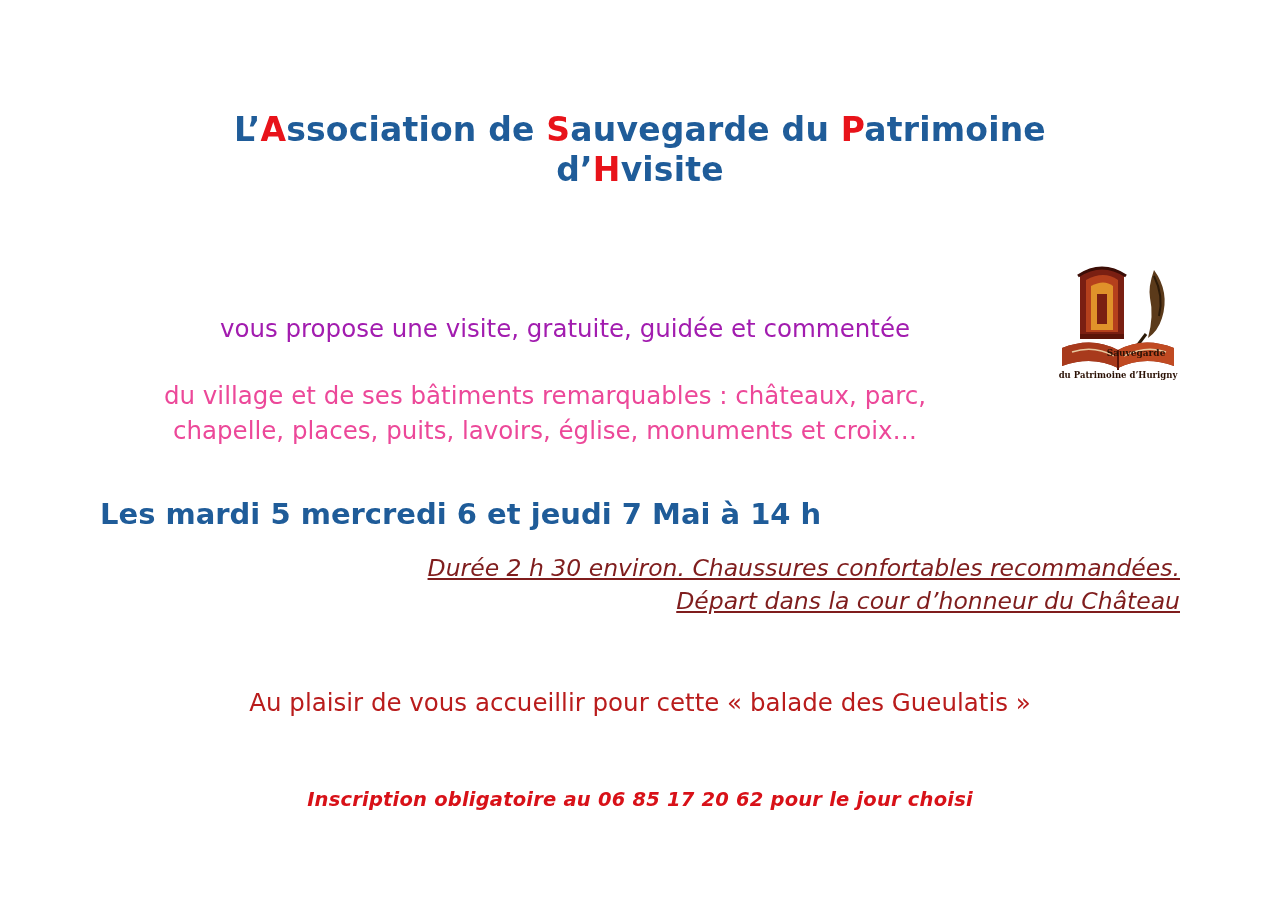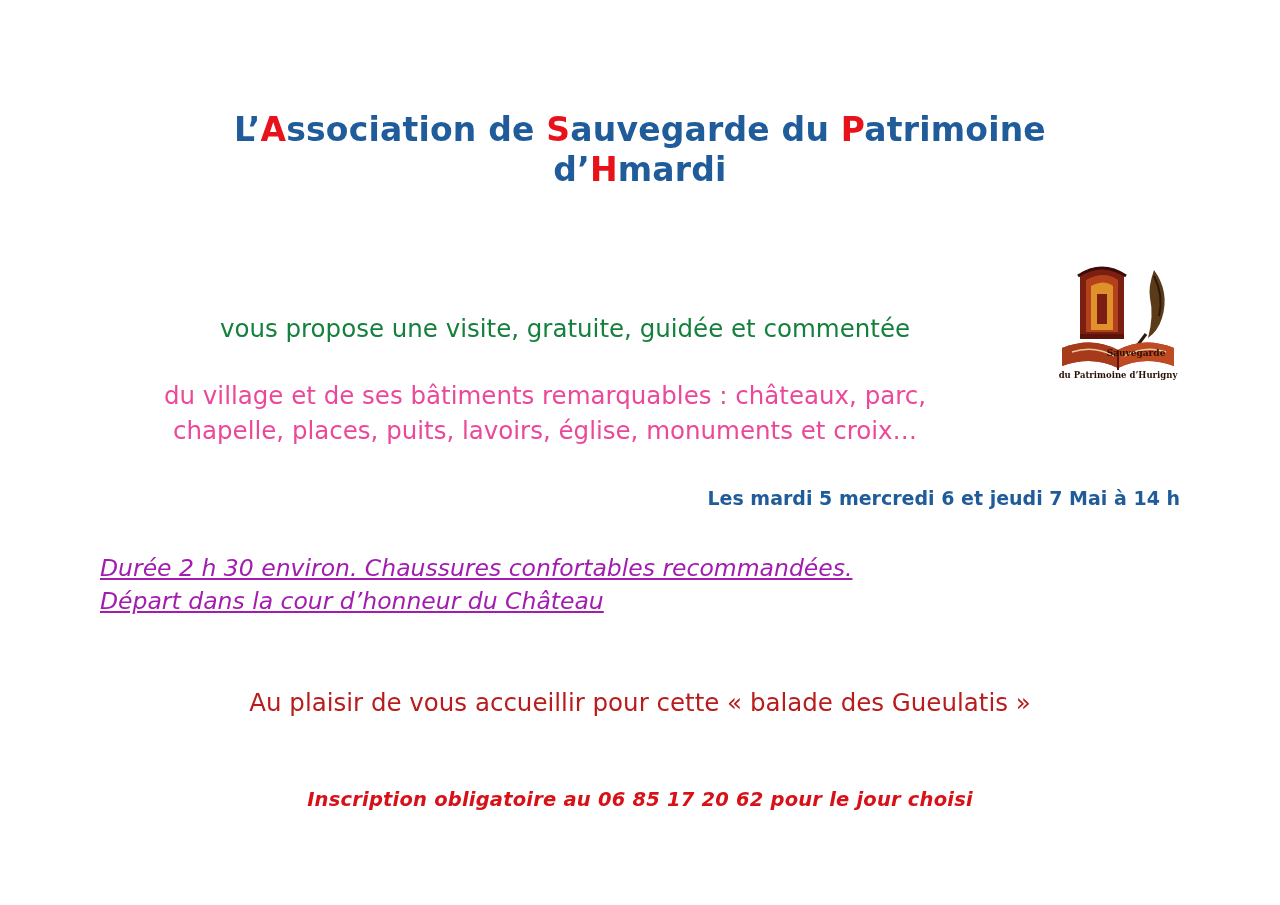--- a/index.html
+++ b/index.html
@@ -40,56 +40,56 @@
   }
 
   
   .intro-1 {
     position: absolute;
     top: 287px;
     left: 60px;
     width: 1010px;
     text-align: center;
     font-size: 24.5px;
-    color: #15803d;
+    color: #a21caf;
     line-height: 1.35;
   }
   .intro-2 {
     position: absolute;
     top: 353px;
     left: 40px;
     width: 1010px;
     text-align: center;
     font-size: 24.5px;
     color: #ec4899;
     line-height: 1.45;
   }
 
   
   .dates {
     position: absolute;
     top: 468px;
     left: 100px;
     width: 1080px;
-    text-align: right;
-    font-size: 19px;
+    text-align: left;
+    font-size: 29px;
     font-weight: bold;
     color: #1F5C99;
   }
 
   
   .details {
     position: absolute;
     top: 528px;
     left: 100px;
     width: 1080px;
-    text-align: left;
+    text-align: right;
     font-size: 23.5px;
     font-style: italic;
-    color: #a21caf;
+    color: #7f1d1d;
     line-height: 1.42;
   }
   .details span {
     text-decoration: underline;
   }
 
   
   .closing {
     position: absolute;
     top: 663px;
@@ -128,21 +128,21 @@
     height: 128px;
   }
 </style>
 </head>
 <body>
 
 <div class="page">
 
   <h1 class="title">
     <span id="title-line-1"><span>L’</span><span class="hl">A</span><span>ssociation de </span><span class="hl">S</span><span>auvegarde du </span><span class="hl">P</span><span>atrimoine</span></span><br>
-    <span id="title-line-2"><span>d’</span><span class="hl">H</span><span>mardi</span></span>
+    <span id="title-line-2"><span>d’</span><span class="hl">H</span><span>visite</span></span>
   </h1>
 
   <div class="logo">
     <svg viewBox="0 0 136 128" xmlns="http://www.w3.org/2000/svg" aria-hidden="true">
 
       <path d="M30 18 q22 -14 44 0 l0 62 l-44 0 z" fill="#7a1f12"></path>
       <path d="M36 24 q18 -10 32 0 l0 52 l-32 0 z" fill="#b5401c"></path>
       <path d="M41 30 q13 -7 22 0 l0 44 l-22 0 z" fill="#e0922a"></path>
       <rect x="47" y="38" width="10" height="30" fill="#7a1f12"></rect>
       <rect x="30" y="78" width="44" height="5" fill="#5b1409"></rect>

